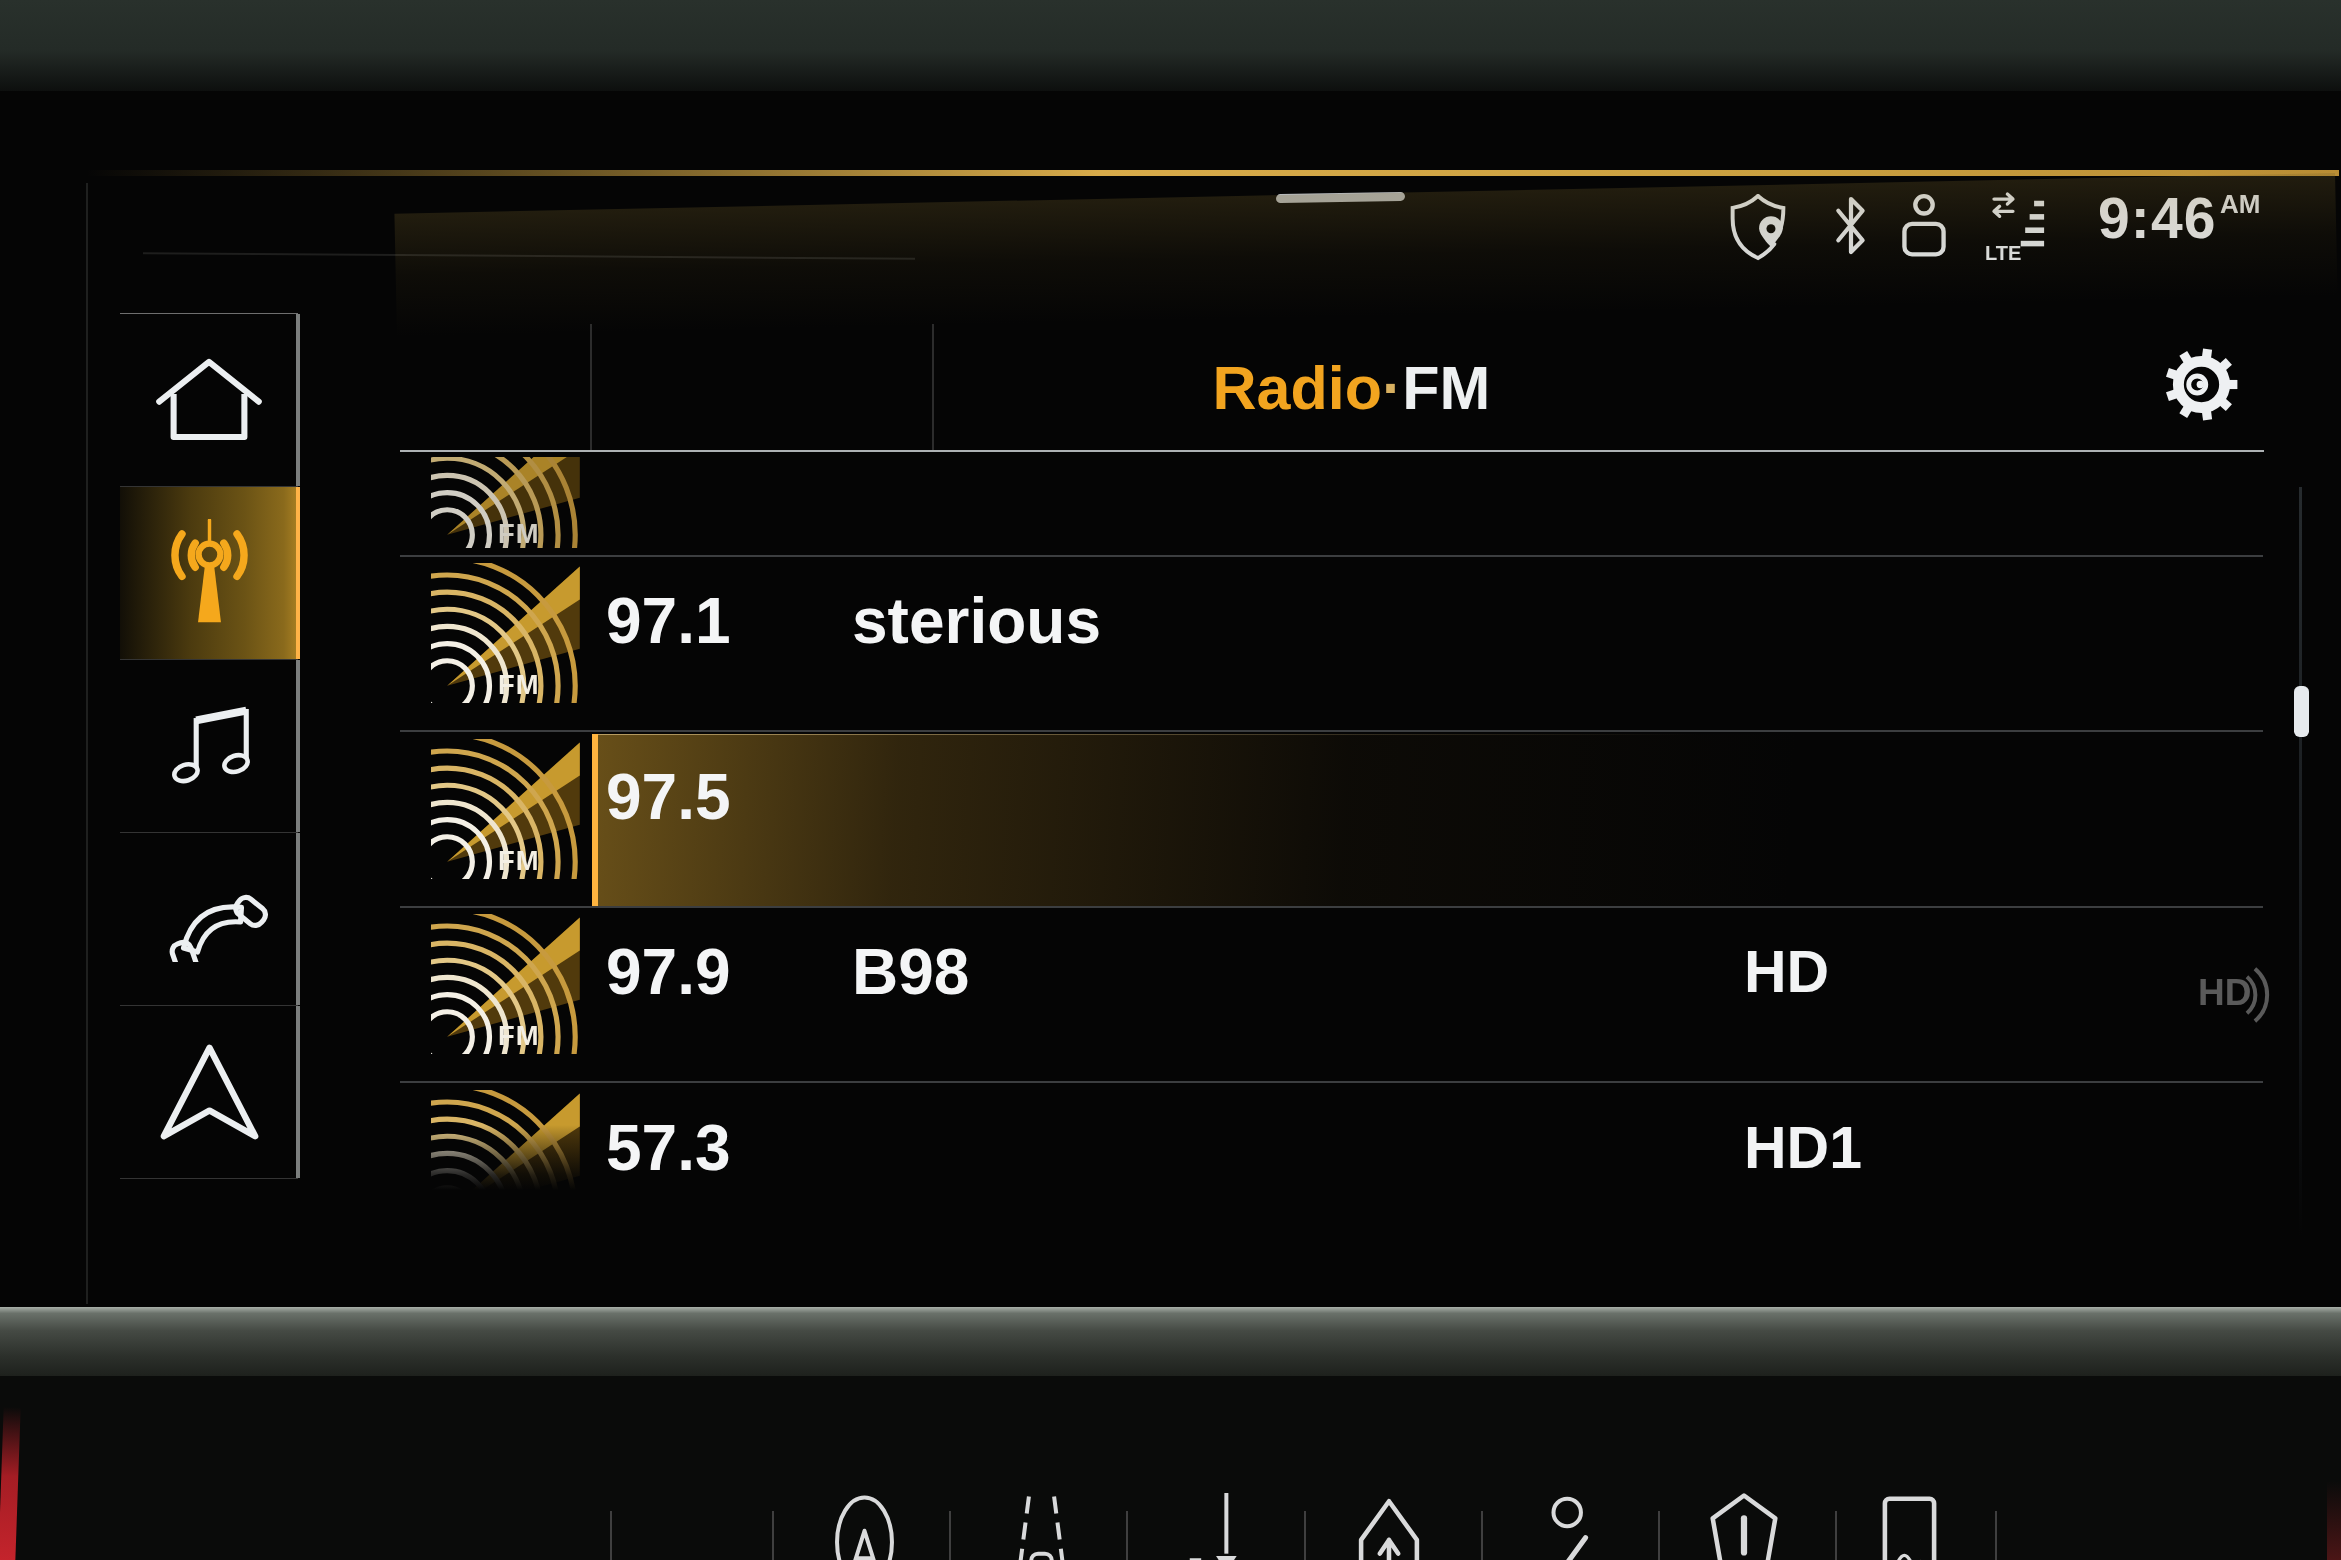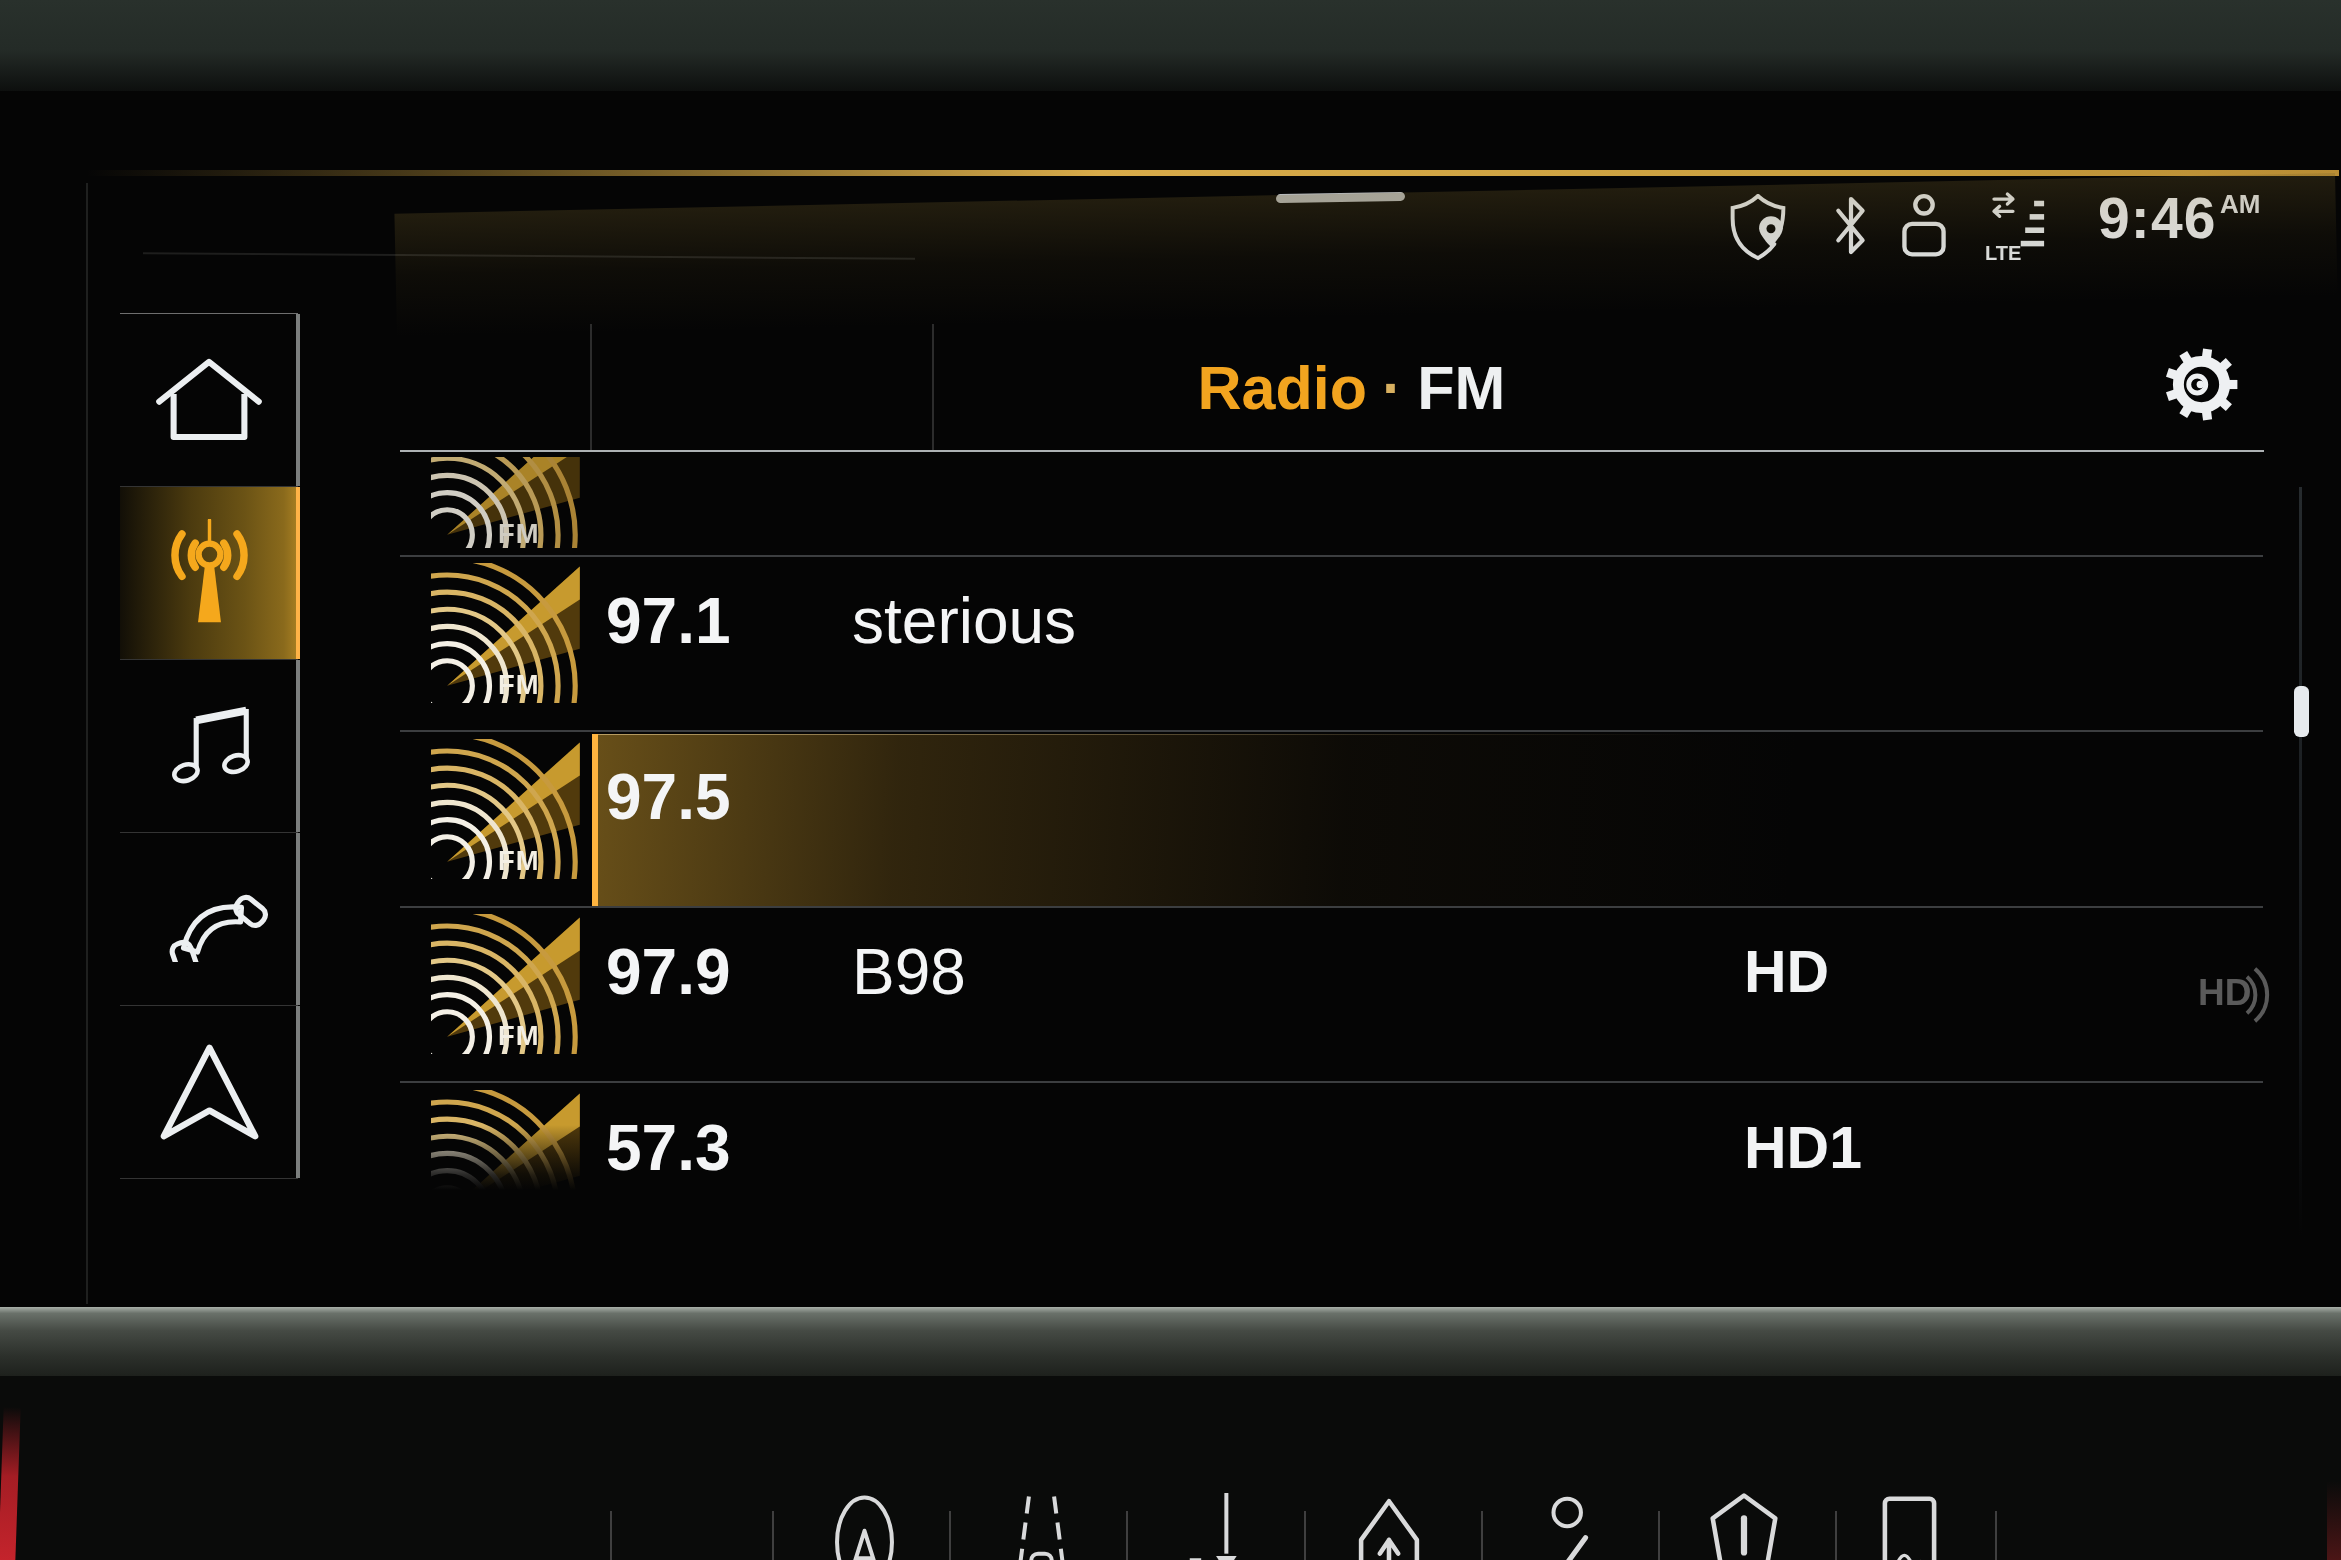--- a/index.html
+++ b/index.html
@@ -37,31 +37,31 @@
   .sidebar{position:absolute;left:23px;top:137px;width:178px;height:870px;border-top:1.7px solid #6f6f6f;}
   .side-item{position:relative;width:178px;height:172px;border-bottom:1.7px solid #343434;
              display:flex;align-items:center;justify-content:center;}
   .side-item::after{content:"";position:absolute;right:-1.7px;top:0;bottom:0;width:3.4px;background:rgba(222,228,226,.55);}
   .side-item.active{background:linear-gradient(90deg,rgba(70,55,14,.2) 0%,#4c3b0f 40%,#6b5315 70%,#8a6a1c 92%,#a87f22 100%);}
   .side-item.active::after{background:#ffb347;}
   
   .hsep{position:absolute;top:148px;height:127px;width:1.7px;background:#2c2c2c;}
   .source-btn{position:absolute;left:503px;top:148px;width:332px;height:127px;display:flex;align-items:center;gap:19.4px;}
   .source-label{font-size:50px;font-weight:bold;color:#f0f1f2;}
-  .title{position:absolute;left:1026px;top:148px;width:457px;height:127px;display:flex;align-items:center;justify-content:center;gap:15px;}
+  .title{position:absolute;left:1026px;top:148px;width:457px;height:127px;display:flex;align-items:center;justify-content:center;gap:0;}
   .title .t1{font-size:61px;font-weight:bold;color:#f2a41f;}
   .title .tsep{font-size:61px;font-weight:bold;color:#d8b060;}
   .title .t2{font-size:61px;font-weight:bold;color:#eef0f1;}
   .gear-btn{position:absolute;left:2068px;top:172px;width:73px;height:73px;}
   .header-underline{position:absolute;left:303px;top:274px;width:1864px;height:2.3px;background:#aeb2b4;}
   
   .rowsep{position:absolute;left:303px;width:1863px;height:1.7px;background:#3c3e40;}
   .row{position:absolute;left:303px;width:1863px;height:176px;}
   .row .freq{position:absolute;left:206px;top:22px;font-size:64px;font-weight:bold;line-height:86px;color:#f4f5f6;white-space:pre;text-align:center;}
-  .row .name{position:absolute;left:452px;top:22px;font-size:64px;font-weight:normal;line-height:86px;color:#f4f5f6;white-space:pre;}
+  .row .name{position:absolute;left:452px;top:22px;font-size:64px;font-weight:bold;line-height:86px;color:#f4f5f6;white-space:pre;}
   .row .badge{position:absolute;left:1344px;top:22px;font-size:59px;font-weight:bold;line-height:86px;color:#f2f3f4;}
   .fm-logo{position:absolute;left:31px;top:6.9px;width:149px;height:140px;}
   .fm-label{position:absolute;left:67px;top:106px;font-size:27.4px;font-weight:bold;color:#f3efe4;letter-spacing:1.1px;}
   .fm-crop{position:absolute;left:31px;top:3.4px;width:149px;height:91px;overflow:hidden;opacity:.85;}
   .fm-crop .fm-logo{left:0;top:-45px;}
   .fm-fadecrop{position:absolute;left:31px;top:6.9px;width:149px;height:100px;overflow:hidden;}
   .fm-fadecrop .fm-logo{left:0;top:0;}
   .fm-fadecrop .fade{position:absolute;left:0;top:0;width:100%;height:100%;
         background:linear-gradient(to bottom,rgba(5,5,5,0) 35%,rgba(5,5,5,.85) 85%,#050505 100%);}
   .row .hl{position:absolute;left:192px;top:1.7px;bottom:1.7px;right:2.3px;

